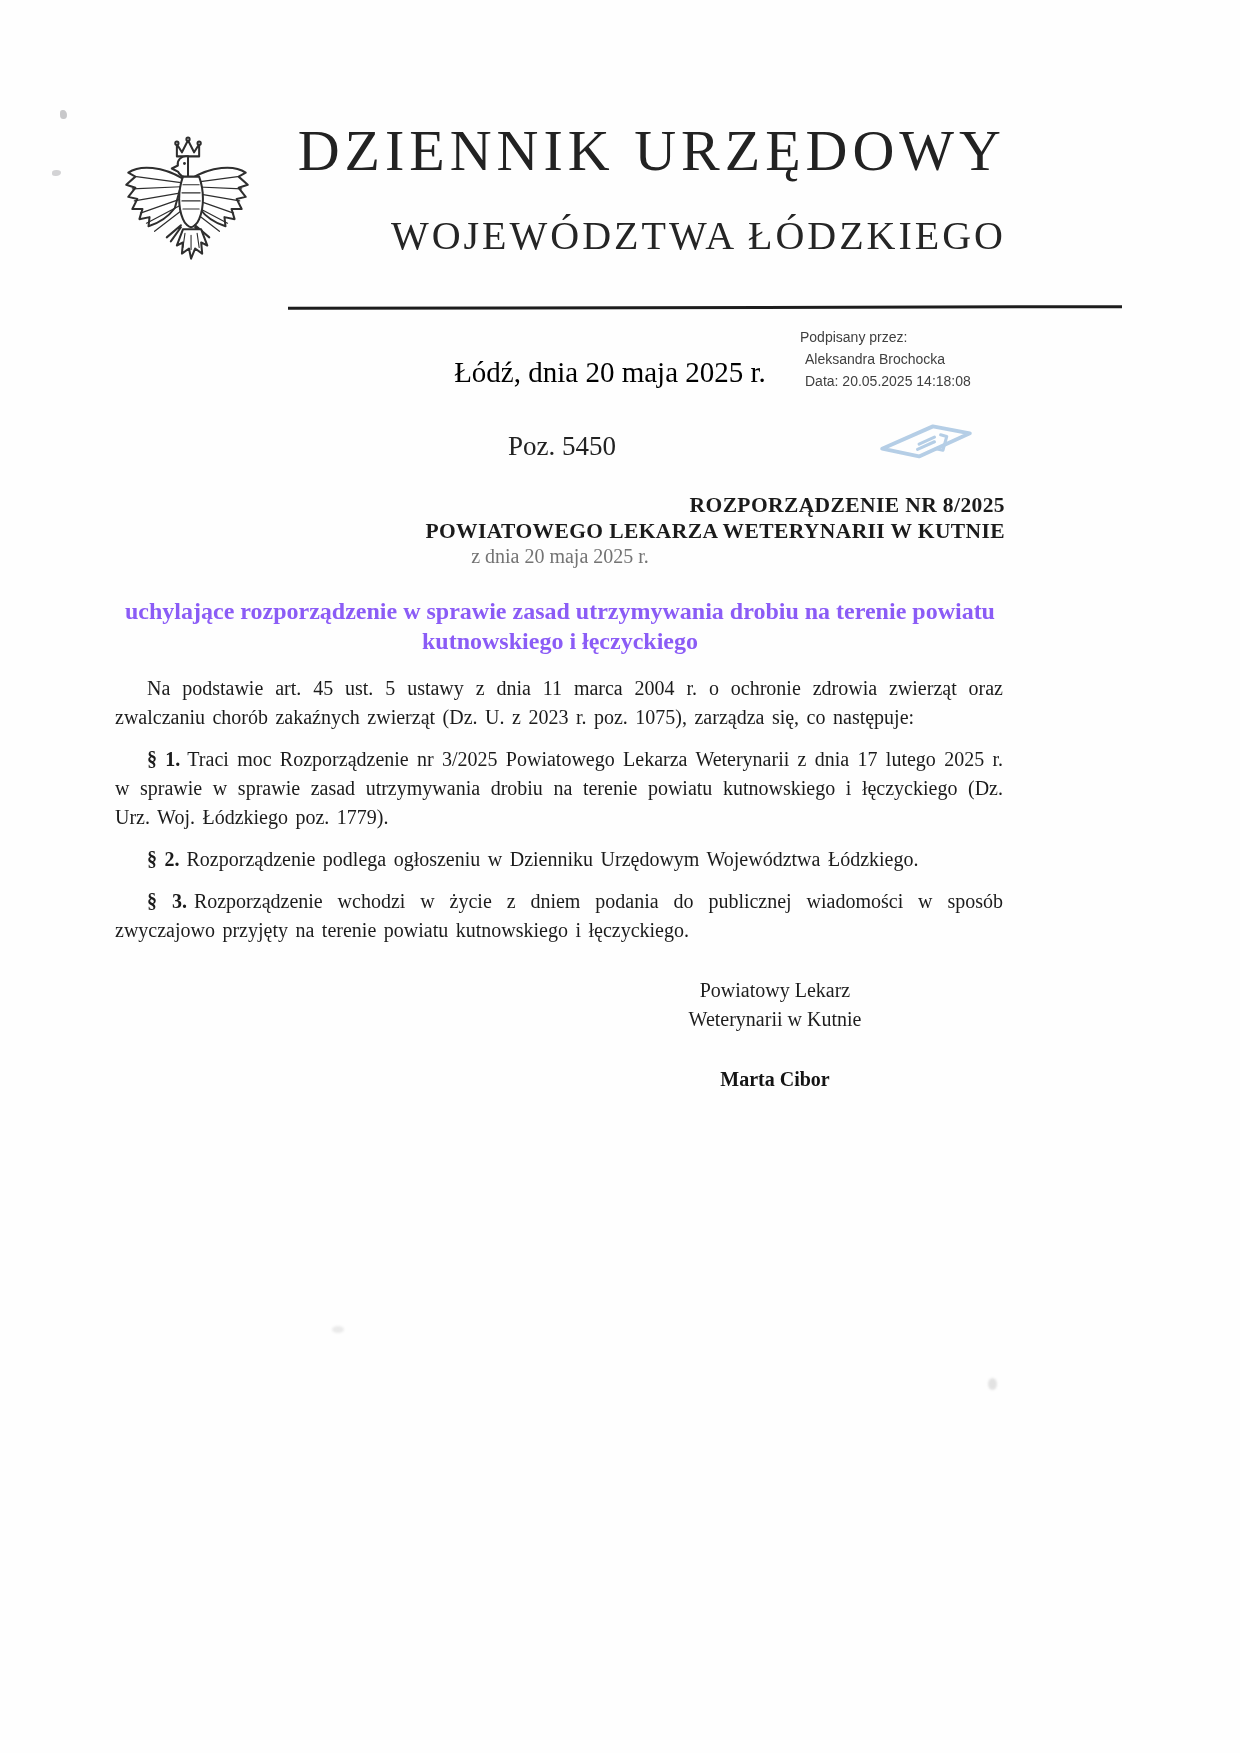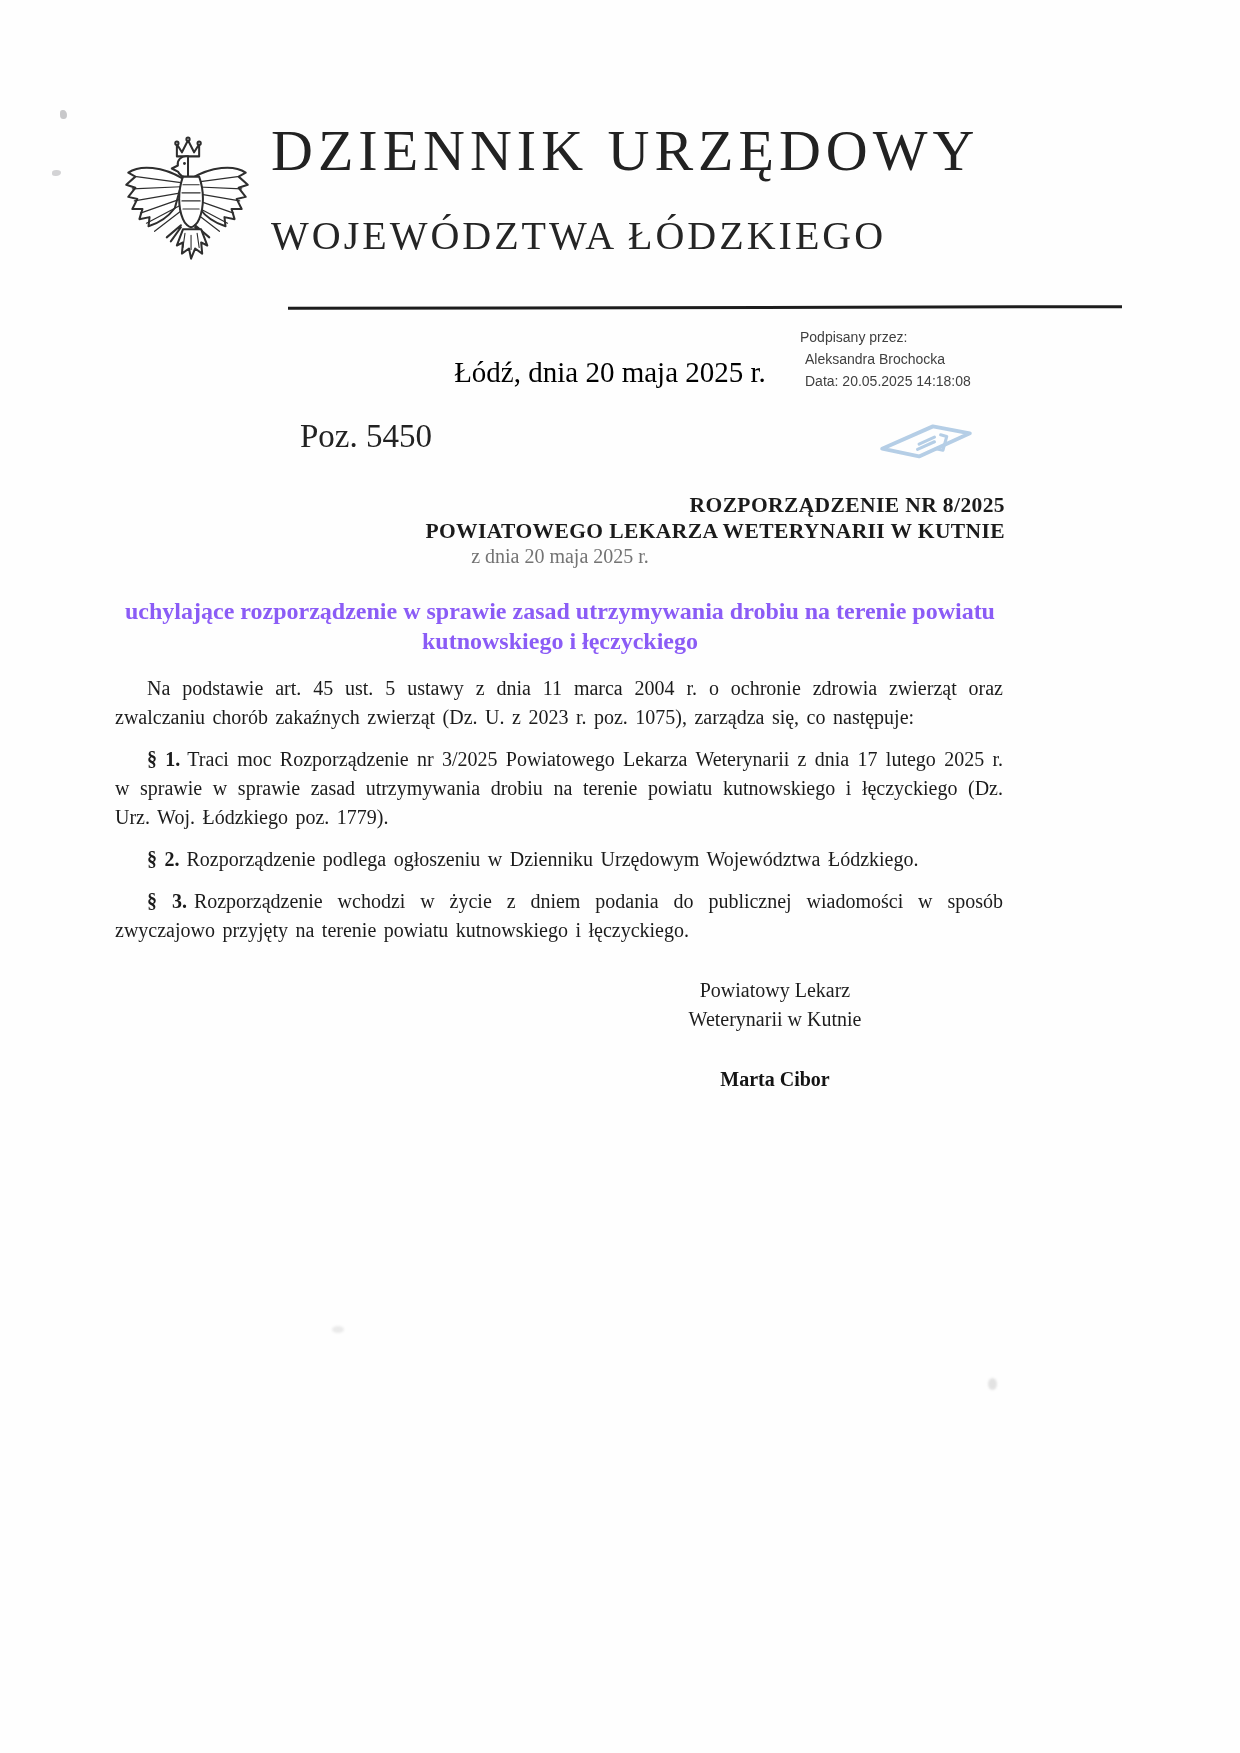--- a/index.html
+++ b/index.html
@@ -7,33 +7,33 @@
     position:relative;
     width:1240px;height:1753px;
     margin:0 auto;
     background:#fefefe;
     color:#1c1c1c;
     font-family:"Liberation Serif", serif;
     overflow:hidden;
   }
   
   .emblem{position:absolute;left:116px;top:126px;width:142px;height:162px;}
-  .masthead{position:absolute;left:271px;top:116px;width:745px;text-align:left;}
+  .masthead{position:absolute;left:261px;top:116px;width:745px;text-align:right;}
   .masthead .t1{
     font-size:58px;font-weight:400;letter-spacing:5px;line-height:70px;
     color:#222;white-space:nowrap;
   }
   .masthead .t2{
     font-size:40px;font-weight:400;letter-spacing:3px;line-height:52px;
     margin-top:24px;color:#252525;white-space:nowrap;
   }
   .rule{position:absolute;left:288px;top:306px;width:834px;height:3px;background:#1d1d1d;transform:rotate(-0.12deg);}
   
   .place-date{position:absolute;left:300px;top:356px;width:620px;text-align:center;font-size:29px;color:#000000;}
-  .poz{position:absolute;left:300px;top:418px;width:524px;text-align:left;font-size:33px;color:#222;}
+  .poz{position:absolute;left:300px;top:431px;width:524px;text-align:center;font-size:27px;color:#222;}
   
   .esig{
     position:absolute;left:800px;top:326px;width:230px;
     font-family:"Liberation Sans", sans-serif;
     font-size:14px;line-height:22px;color:#3f3f3f;
   }
   .esig .l2{padding-left:5px;}
   .esig .l3{padding-left:5px;}
   .seal{position:absolute;left:876px;top:420px;width:100px;height:42px;opacity:.85;}
   

